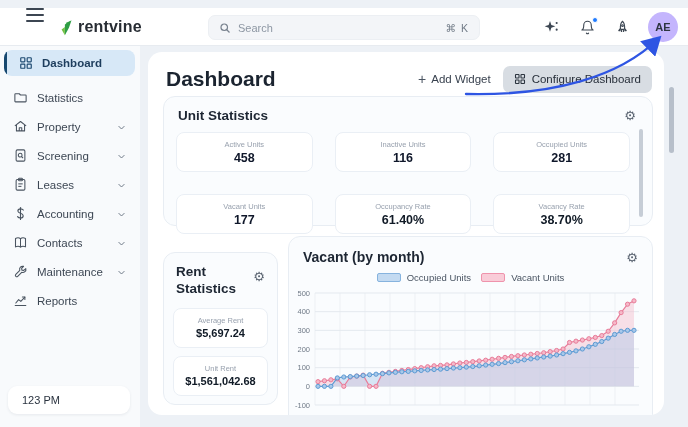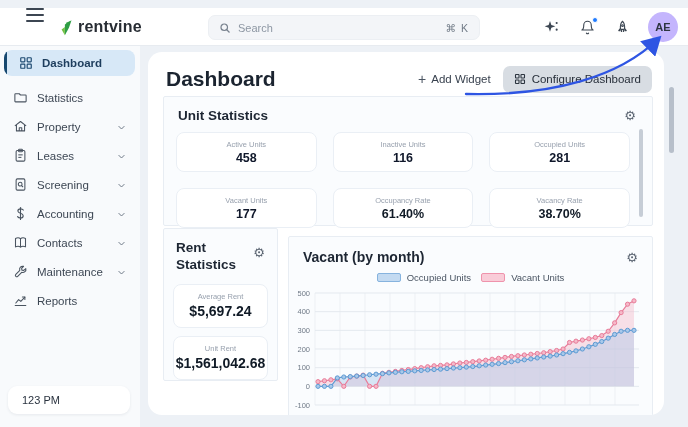--- a/index.html
+++ b/index.html
@@ -55,47 +55,47 @@
   .main-header { position:absolute; left:18px; right:12px; top:12px; height:30px; display:flex;
                  align-items:center; }
   .page-title { font-size:21px; font-weight:600; color:#1b2430; }
   .header-actions { margin-left:auto; display:flex; align-items:center; gap:12px; }
   .add-widget { display:flex; align-items:center; gap:5px; font-size:11.5px; color:#39424f;
                 cursor:pointer; }
   .add-widget .plus { font-size:14px; line-height:1; color:#4a5461; }
   .configure-btn { display:flex; align-items:center; gap:6px; background:#d8dde3; border-radius:7px;
                    height:27px; padding:0 11px; font-size:11.5px; color:#272f3a; cursor:pointer; }
 
-  .card { position:absolute; background:#fafcfe; border:1px solid #e8edf3; border-radius:2px; }
+  .card { position:absolute; background:#fafcfe; border:1px solid #e8edf3; border-radius:12px; }
   .card-title { font-size:13.5px; font-weight:600; color:#1d2633; }
   .gear { font-family:"DejaVu Sans", sans-serif; font-size:13px; color:#5b6572; cursor:pointer;
           line-height:1; }
 
   
   .unit-card { left:15px; top:44px; width:490px; height:130px; }
   .unit-card .card-head { display:flex; align-items:center; padding:11px 16px 0 14px; }
   .unit-card .gear { margin-left:auto; }
-  .tiles-grid { display:grid; grid-template-columns:repeat(3,1fr); gap:16px; margin:9px 22px 0 12px; }
+  .tiles-grid { display:grid; grid-template-columns:repeat(3,1fr); gap:22px; margin:9px 22px 0 12px; }
   .tile { background:#ffffff; border:1px solid #eaeff5; border-radius:8px; height:40px; display:flex;
           flex-direction:column; align-items:center; justify-content:center; }
   .tile-label { font-size:7.5px; color:#98a1ae; }
   .tile-value { font-size:12.5px; font-weight:700; margin-top:2px; color:#101a26; }
   .tile-value.accent { color:#0f172a; }
   .card-scrollbar { position:absolute; right:9px; top:32px; width:4px; height:88px; background:#c6cdd6;
                     border-radius:2px; }
 
   
-  .rent-card { left:15px; top:176px; width:115px; height:153px; }
+  .rent-card { left:15px; top:200px; width:115px; height:153px; }
   .rent-card .card-head { display:flex; padding:11px 12px 0 12px; }
   .rent-card .card-title { width:64px; line-height:1.25; }
   .rent-card .gear { margin-left:auto; margin-top:6px; }
   .rent-tiles { display:flex; flex-direction:column; gap:8px; margin:10px 9px 0 9px; }
   .rent-tile { background:#ffffff; border:1px solid #eaeff5; border-radius:8px; padding:7px 2px 8px 2px;
                display:flex; flex-direction:column; align-items:center; }
-  .rent-tile .tile-value { font-size:14px; }
+  .rent-tile .tile-value { font-size:11px; }
 
   
   .chart-card { left:140px; top:184px; width:365px; height:210px; }
   .chart-card .card-head { display:flex; align-items:center; padding:12px 14px 0 14px; }
   .chart-card .card-title { font-size:14px; }
   .chart-card .gear { margin-left:auto; }
   .legend { display:flex; justify-content:center; align-items:center; gap:10px; margin-top:7px; }
   .legend-item { display:flex; align-items:center; gap:6px; }
   .swatch { width:24px; height:9px; border-radius:2px; }
   .swatch.blue { background:#c3daf1; border:1px solid #86b3de; }
@@ -192,41 +192,41 @@
         </span>
       <span class="nav-label">Property</span>
       <span class="chev">
         <svg width="9" height="9" viewBox="0 0 24 24" fill="none" stroke="#6b7685" stroke-width="2.6" stroke-linecap="round">
             <polyline points="5,9 12,16 19,9"></polyline>
           </svg></span>
     </div>
     <div class="nav-item">
       <span class="nav-ico">
         <svg width="15" height="15" viewBox="0 0 24 24" fill="none" stroke="#4a5460" stroke-width="1.7" stroke-linejoin="round">
+          <rect x="5" y="3" width="14" height="18" rx="2"></rect>
+            <circle cx="11.5" cy="11.5" r="3"></circle>
+            <line x1="13.7" y1="13.7" x2="16" y2="16"></line>
+        </svg>
+        </span>
+      <span class="nav-label">Screening</span>
+      <span class="chev">
+        <svg width="9" height="9" viewBox="0 0 24 24" fill="none" stroke="#6b7685" stroke-width="2.6" stroke-linecap="round">
+            <polyline points="5,9 12,16 19,9"></polyline>
+          </svg></span>
+    </div>
+    <div class="nav-item">
+      <span class="nav-ico">
+        <svg width="15" height="15" viewBox="0 0 24 24" fill="none" stroke="#4a5460" stroke-width="1.7" stroke-linejoin="round">
           <rect x="5" y="4" width="14" height="17" rx="2"></rect>
             <rect x="9" y="2" width="6" height="4" rx="1"></rect>
           <line x1="8.5" y1="11" x2="15.5" y2="11"></line>
             <line x1="8.5" y1="15" x2="13.5" y2="15"></line>
         </svg>
         </span>
       <span class="nav-label">Leases</span>
-      <span class="chev">
-        <svg width="9" height="9" viewBox="0 0 24 24" fill="none" stroke="#6b7685" stroke-width="2.6" stroke-linecap="round">
-            <polyline points="5,9 12,16 19,9"></polyline>
-          </svg></span>
-    </div>
-    <div class="nav-item">
-      <span class="nav-ico">
-        <svg width="15" height="15" viewBox="0 0 24 24" fill="none" stroke="#4a5460" stroke-width="1.7" stroke-linejoin="round">
-          <rect x="5" y="3" width="14" height="18" rx="2"></rect>
-            <circle cx="11.5" cy="11.5" r="3"></circle>
-            <line x1="13.7" y1="13.7" x2="16" y2="16"></line>
-        </svg>
-        </span>
-      <span class="nav-label">Screening</span>
       <span class="chev">
         <svg width="9" height="9" viewBox="0 0 24 24" fill="none" stroke="#6b7685" stroke-width="2.6" stroke-linecap="round">
             <polyline points="5,9 12,16 19,9"></polyline>
           </svg></span>
     </div>
     <div class="nav-item">
       <span class="nav-ico">
         <svg width="15" height="15" viewBox="0 0 24 24" fill="none" stroke="#4a5460" stroke-width="1.8" stroke-linecap="round">
           <line x1="12" y1="2.5" x2="12" y2="21.5"></line>
           <path d="M16.5 6.5 C15.5 5 13.8 4.5 12 4.5 C9.5 4.5 7.8 5.8 7.8 8 C7.8 12.5 16.3 10.5 16.3 15.5 C16.3 17.8 14.4 19.2 12 19.2 C10 19.2 8.3 18.5 7.3 17"></path>

